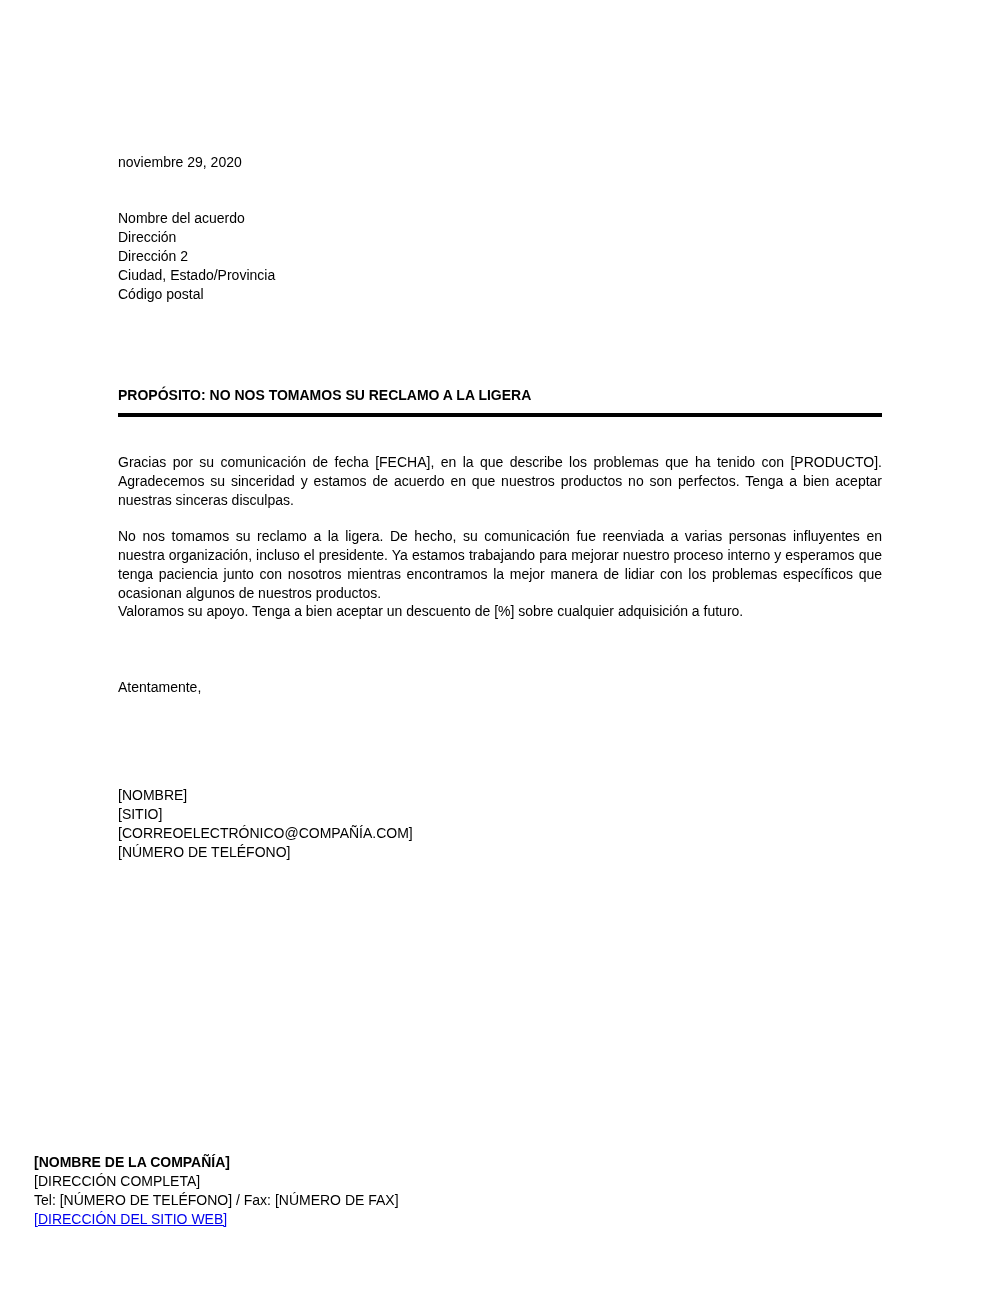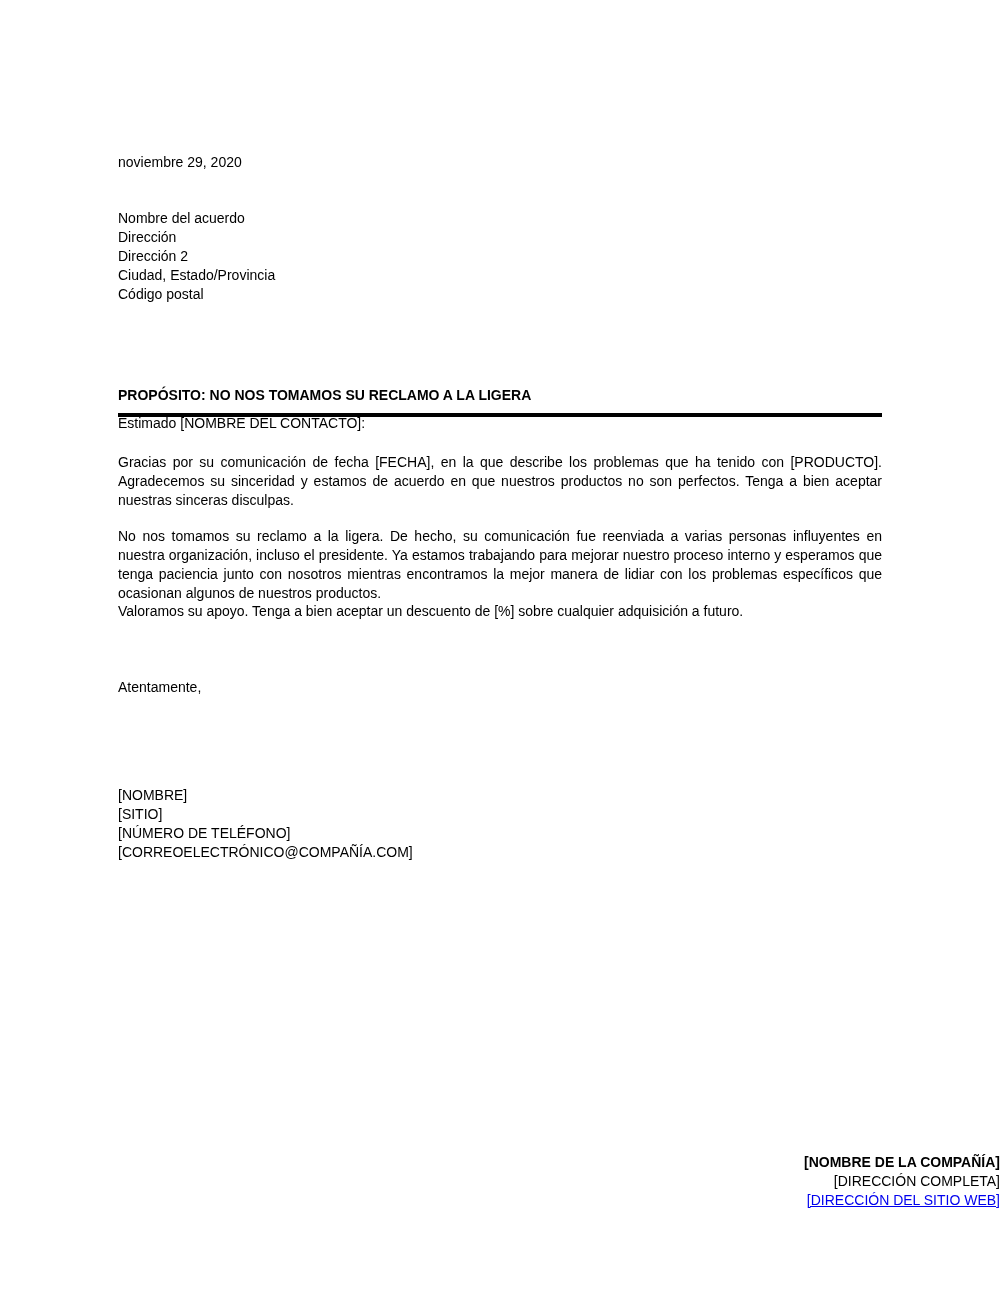--- a/index.html
+++ b/index.html
@@ -34,21 +34,21 @@
   .para2       { top: 527px; }
   .para3       { top: 602px; }
   .justify     { text-align: justify; }
   .closing     { top: 678px; }
   .signature   { top: 786px; }
   .footer {
     position: absolute;
     left: 12px;
     right: 0;
     top: 1153px;
-    text-align: right;
+    text-align: left;
     margin-left: 22px;
   }
   .footer-company { font-weight: bold; }
   .weblink {
     color: #0000ee;
     text-decoration: underline;
     cursor: pointer;
   }
 </style>
 </head>
@@ -61,38 +61,38 @@
   <div class="block recipient">
     <div>Nombre del acuerdo</div>
     <div>Dirección</div>
     <div>Dirección 2</div>
     <div>Ciudad, Estado/Provincia</div>
     <div>Código postal</div>
   </div>
 
   <div class="block subject">PROPÓSITO: NO NOS TOMAMOS SU RECLAMO A LA LIGERA</div>
 
-  <div class="block salutation">Estimado [NOMBRE DEL CONTACTO]:</div>
 
   <div class="block para1 justify">Gracias por su comunicación de fecha [FECHA], en la que describe los problemas que ha tenido con [PRODUCTO]. Agradecemos su sinceridad y estamos de acuerdo en que nuestros productos no son perfectos. Tenga a bien aceptar nuestras sinceras disculpas.</div>
 
   <div class="block para2 justify">No nos tomamos su reclamo a la ligera. De hecho, su comunicación fue reenviada a varias personas influyentes en nuestra organización, incluso el presidente. Ya estamos trabajando para mejorar nuestro proceso interno y esperamos que tenga paciencia junto con nosotros mientras encontramos la mejor manera de lidiar con los problemas específicos que ocasionan algunos de nuestros productos.</div>
 
   <div class="block para3">Valoramos su apoyo. Tenga a bien aceptar un descuento de [%] sobre cualquier adquisición a futuro.</div>
 
   <div class="block closing">Atentamente,</div>
 
   <div class="block signature">
     <div>[NOMBRE]</div>
     <div>[SITIO]</div>
+    <div>[CORREOELECTRÓNICO@COMPAÑÍA.COM]</div>
     <div>[NÚMERO DE TELÉFONO]</div>
-    <div>[CORREOELECTRÓNICO@COMPAÑÍA.COM]</div>
   </div>
 
   <div class="footer">
     <div class="footer-company">[NOMBRE DE LA COMPAÑÍA]</div>
     <div>[DIRECCIÓN COMPLETA]</div>
+    <div>Tel: [NÚMERO DE TELÉFONO] / Fax: [NÚMERO DE FAX]</div>
     <div>
       <a class="weblink">[DIRECCIÓN DEL SITIO WEB]</a>
     </div>
   </div>
 
 </div>
 
 </body></html>

